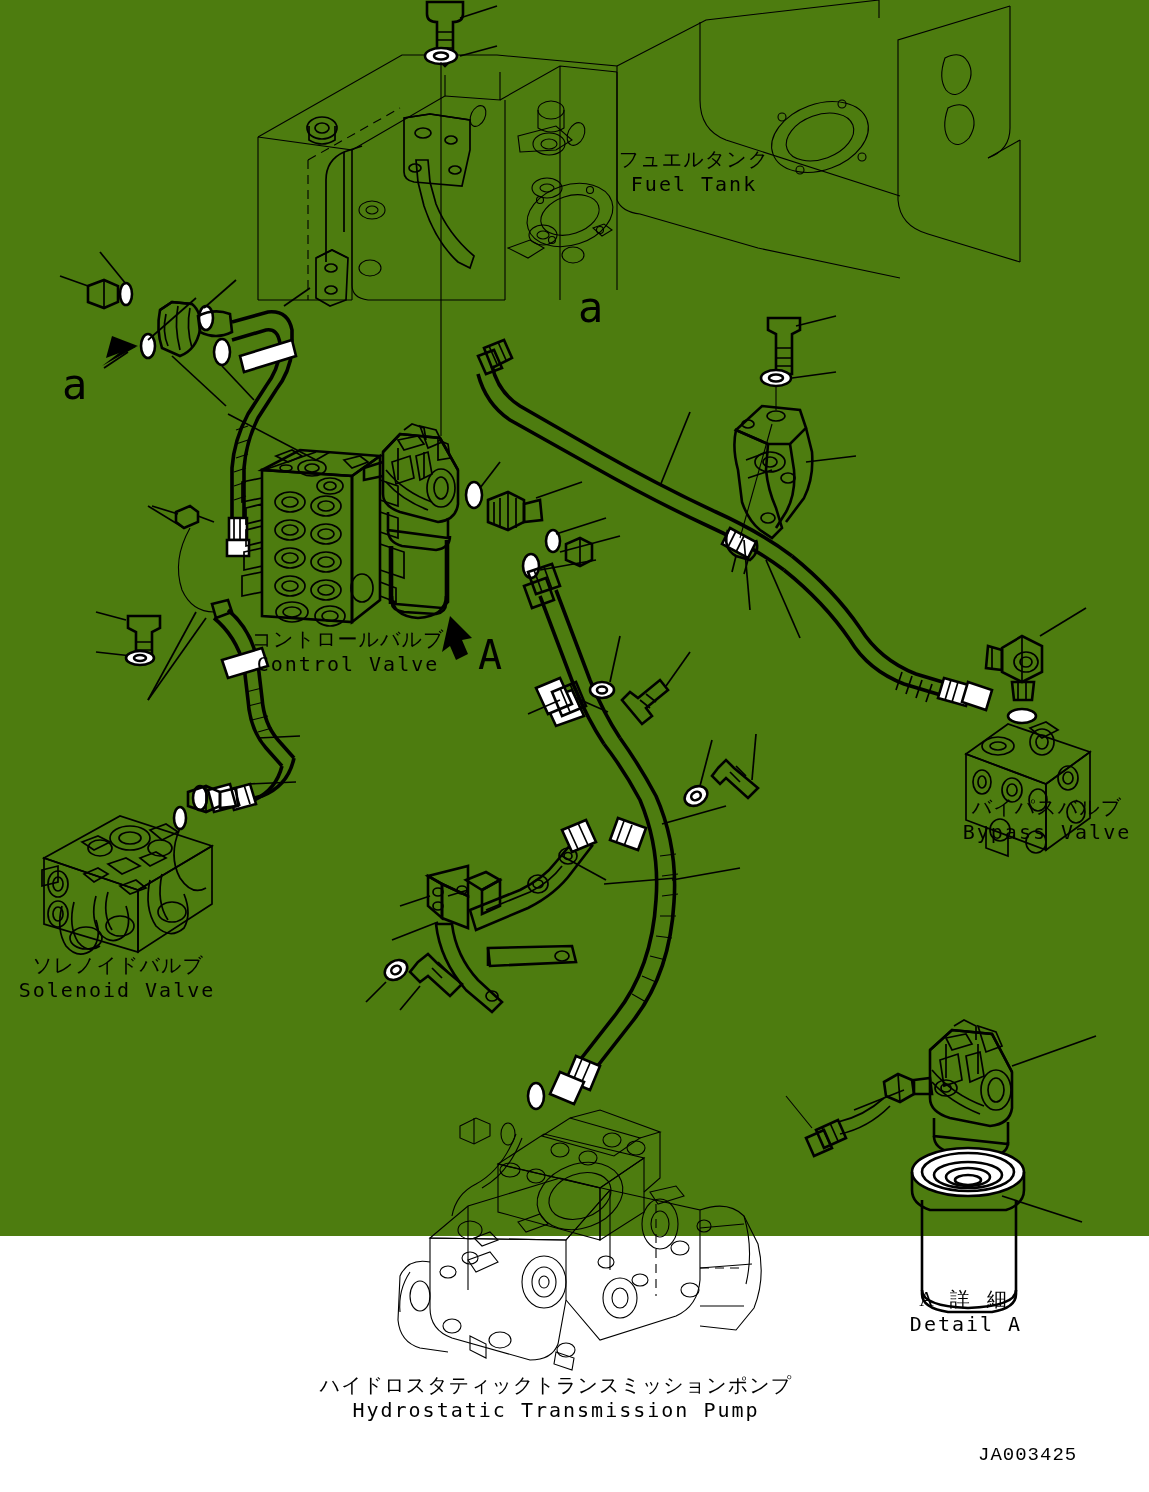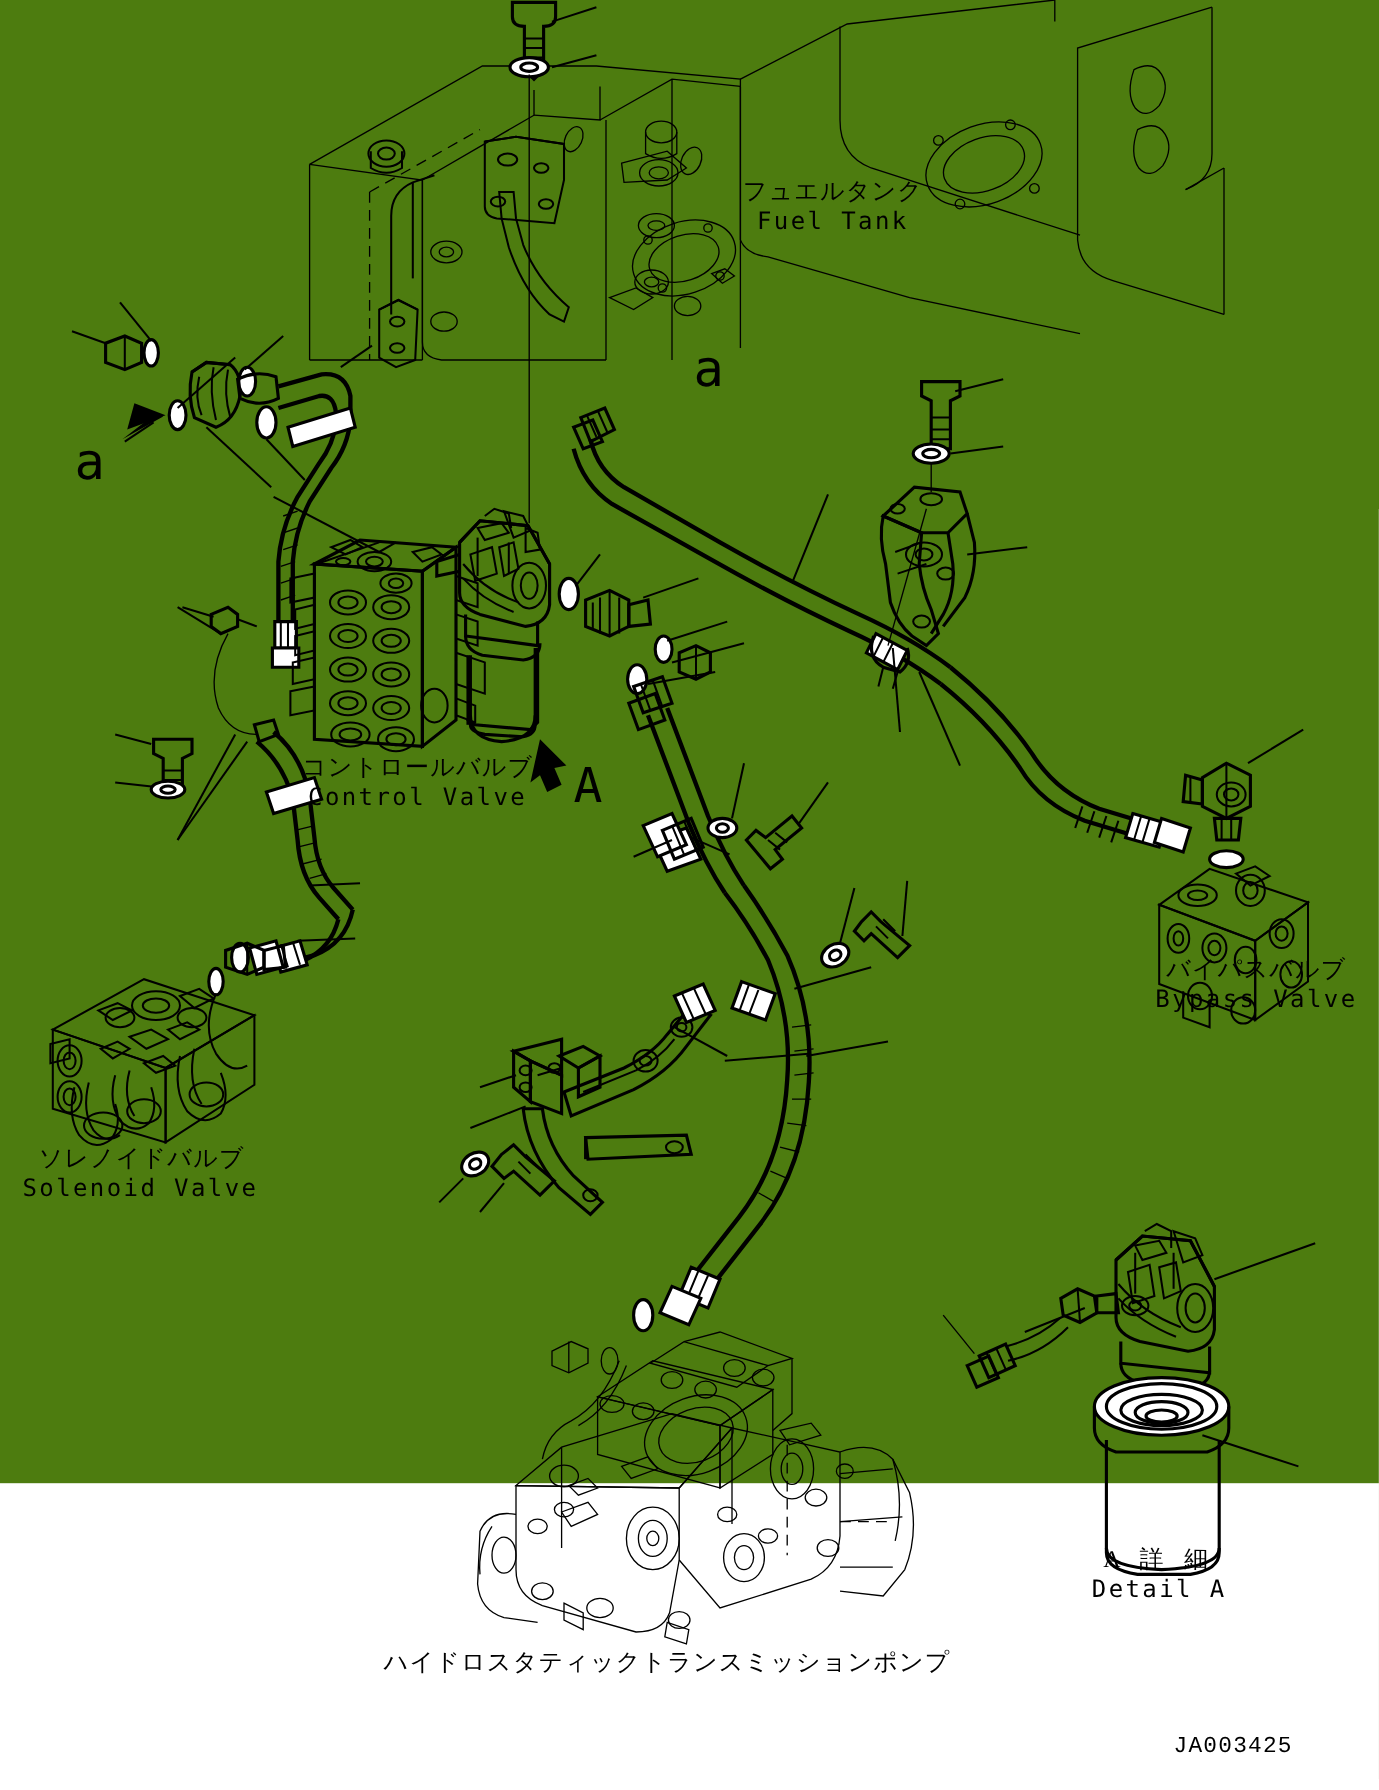--- a/index.html
+++ b/index.html
@@ -725,20 +725,21 @@
 <div class="lbl jp ctr" style="left:348px;top:626px;">コントロールバルブ</div>
 <div class="lbl en ctr" style="left:348px;top:652px;">Control Valve</div>
 
 <div class="lbl jp ctr" style="left:118px;top:952px;">ソレノイドバルブ</div>
 <div class="lbl en ctr" style="left:117px;top:978px;">Solenoid Valve</div>
 
 <div class="lbl jp ctr" style="left:1047px;top:794px;">バイパスバルブ</div>
 <div class="lbl en ctr" style="left:1047px;top:820px;">Bypass Valve</div>
 
 <div class="lbl jp ctr" style="left:556px;top:1372px;">ハイドロスタティックトランスミッションポンプ</div>
+<div class="lbl en ctr" style="left:556px;top:1398px;">Hydrostatic Transmission Pump</div>
 
 <div class="lbl jp ctr" style="left:966px;top:1286px;letter-spacing:6px;font-family:Liberation Serif, serif;">A 詳 細</div>
 <div class="lbl en ctr" style="left:966px;top:1312px;">Detail A</div>
 
 <div class="lbl mark" style="left:62px;top:360px;">a</div>
 <div class="lbl mark" style="left:578px;top:283px;">a</div>
 <div class="lbl markA" style="left:478px;top:632px;">A</div>
 
 <div class="lbl dwg" style="left:978px;top:1444px;">JA003425</div>
 

